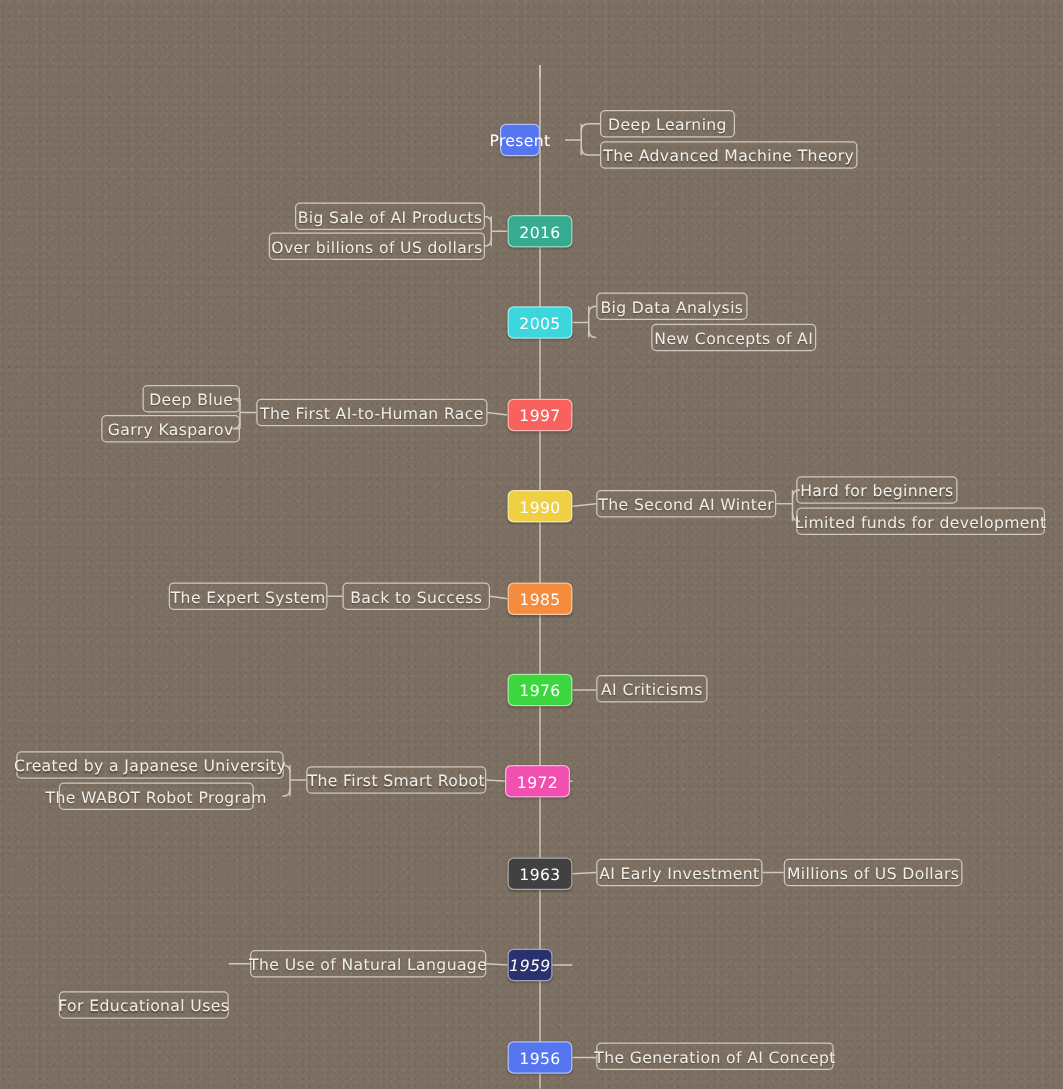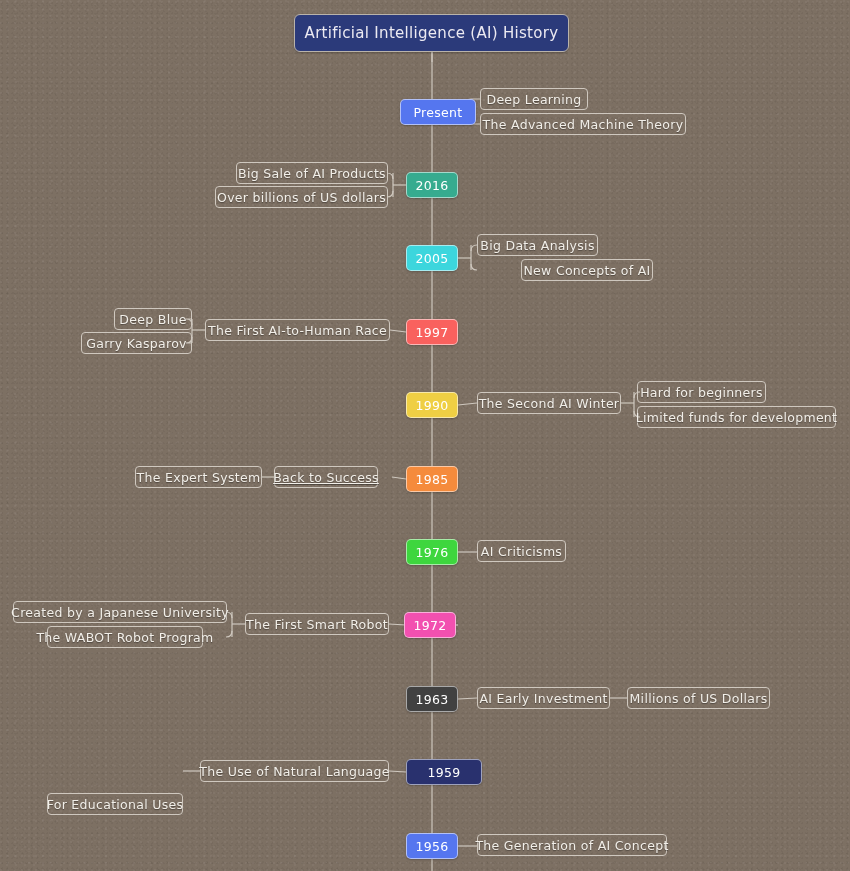--- a/index.html
+++ b/index.html
@@ -135,52 +135,51 @@
       <line x1="432" y1="699" x2="406" y2="699" stroke="#cfc8bf" stroke-width="1.2"></line>
       <line x1="458" y1="699" x2="477" y2="698" stroke="#cfc8bf" stroke-width="1.2"></line>
       <line x1="610" y1="698" x2="627" y2="698" stroke="#cfc8bf" stroke-width="1.2"></line>
       <line x1="432" y1="772" x2="458" y2="772" stroke="#cfc8bf" stroke-width="1.2"></line>
       <line x1="406" y1="772" x2="389" y2="771" stroke="#cfc8bf" stroke-width="1.2"></line>
       <line x1="200" y1="771" x2="183" y2="771" stroke="#cfc8bf" stroke-width="1.2"></line>
       <line x1="432" y1="846" x2="406" y2="846" stroke="#cfc8bf" stroke-width="1.2"></line>
       <line x1="458" y1="846" x2="477" y2="846" stroke="#cfc8bf" stroke-width="1.2"></line>
     </svg>
 
-  <div class="node root-node" id="root-node" style="left: 294px; top: 14px; width: 275px; height: 38px; background: rgb(43, 58, 122); color: rgb(236, 234, 242);">Artificial Intelligence (AI) History</div>
 
   <div id="nodes">
-      <div class="node date-node" style="left: 400px; top: 99px; width: 76px; height: 26px; background: rgb(85, 118, 239);">Present</div>
+      <div class="node date-node" style="left: 400px; top: 99px; width: 32px; height: 26px; background: rgb(85, 118, 239);">Present</div>
       <div class="node leaf-node" style="left: 480px; top: 88px; width: 108px; height: 22px;">Deep Learning</div>
       <div class="node leaf-node" style="left: 480px; top: 113px; width: 206px; height: 22px;">The Advanced Machine Theory</div>
       <div class="node date-node" style="left: 406px; top: 172px; width: 52px; height: 26px; background: rgb(54, 171, 143);">2016</div>
       <div class="node leaf-node" style="left: 236px; top: 162px; width: 152px; height: 22px;">Big Sale of AI Products</div>
       <div class="node leaf-node" style="left: 215px; top: 186px; width: 173px; height: 22px;">Over billions of US dollars</div>
       <div class="node date-node" style="left: 406px; top: 245px; width: 52px; height: 26px; background: rgb(60, 214, 221);">2005</div>
       <div class="node leaf-node" style="left: 477px; top: 234px; width: 121px; height: 22px;">Big Data Analysis</div>
       <div class="node leaf-node" style="left: 477px; top: 259px; width: 132px; height: 22px; margin-left: 44px;">New Concepts of AI</div>
       <div class="node date-node" style="left: 406px; top: 319px; width: 52px; height: 26px; background: rgb(249, 97, 94);">1997</div>
       <div class="node leaf-node" style="left: 205px; top: 319px; width: 185px; height: 22px;">The First AI-to-Human Race</div>
       <div class="node leaf-node" style="left: 114px; top: 308px; width: 78px; height: 22px;">Deep Blue</div>
       <div class="node leaf-node" style="left: 81px; top: 332px; width: 111px; height: 22px;">Garry Kasparov</div>
       <div class="node date-node" style="left: 406px; top: 392px; width: 52px; height: 26px; background: rgb(239, 207, 68);">1990</div>
       <div class="node leaf-node" style="left: 477px; top: 392px; width: 144px; height: 22px;">The Second AI Winter</div>
       <div class="node leaf-node" style="left: 637px; top: 381px; width: 129px; height: 22px;">Hard for beginners</div>
       <div class="node leaf-node" style="left: 637px; top: 406px; width: 199px; height: 22px;">Limited funds for development</div>
       <div class="node date-node" style="left: 406px; top: 466px; width: 52px; height: 26px; background: rgb(245, 139, 60);">1985</div>
-      <div class="node leaf-node" style="left: 274px; top: 466px; width: 104px; height: 22px; text-decoration: underline;">Back to Success</div>
+      <div class="node leaf-node" style="left: 274px; top: 466px; width: 118px; height: 22px;">Back to Success</div>
       <div class="node leaf-node" style="left: 135px; top: 466px; width: 127px; height: 22px;">The Expert System</div>
       <div class="node date-node" style="left: 406px; top: 539px; width: 52px; height: 26px; background: rgb(62, 214, 62);">1976</div>
       <div class="node leaf-node" style="left: 477px; top: 540px; width: 89px; height: 22px;">AI Criticisms</div>
       <div class="node date-node" style="left: 404px; top: 612px; width: 52px; height: 26px; background: rgb(242, 80, 176);">1972</div>
       <div class="node leaf-node" style="left: 245px; top: 613px; width: 144px; height: 22px;">The First Smart Robot</div>
       <div class="node leaf-node" style="left: 13px; top: 601px; width: 214px; height: 22px;">Created by a Japanese University</div>
       <div class="node leaf-node" style="left: 47px; top: 626px; width: 156px; height: 22px;">The WABOT Robot Program</div>
       <div class="node date-node" style="left: 406px; top: 686px; width: 52px; height: 26px; background: rgb(65, 65, 65);">1963</div>
       <div class="node leaf-node" style="left: 477px; top: 687px; width: 133px; height: 22px;">AI Early Investment</div>
       <div class="node leaf-node" style="left: 627px; top: 687px; width: 143px; height: 22px;">Millions of US Dollars</div>
-      <div class="node date-node" style="left: 406px; top: 759px; width: 76px; height: 26px; background: rgb(41, 49, 110);">1959</div>
+      <div class="node date-node" style="left: 406px; top: 759px; width: 36px; height: 26px; background: rgb(41, 49, 110); font-style: italic;">1959</div>
       <div class="node leaf-node" style="left: 200px; top: 760px; width: 189px; height: 22px;">The Use of Natural Language</div>
       <div class="node leaf-node" style="left: 47px; top: 760px; width: 136px; height: 22px; margin-top: 33px;">For Educational Uses</div>
       <div class="node date-node" style="left: 406px; top: 833px; width: 52px; height: 26px; background: rgb(85, 118, 239);">1956</div>
       <div class="node leaf-node" style="left: 477px; top: 834px; width: 190px; height: 22px;">The Generation of AI Concept</div>
     </div>
 
 </div>
 
 </body></html>

